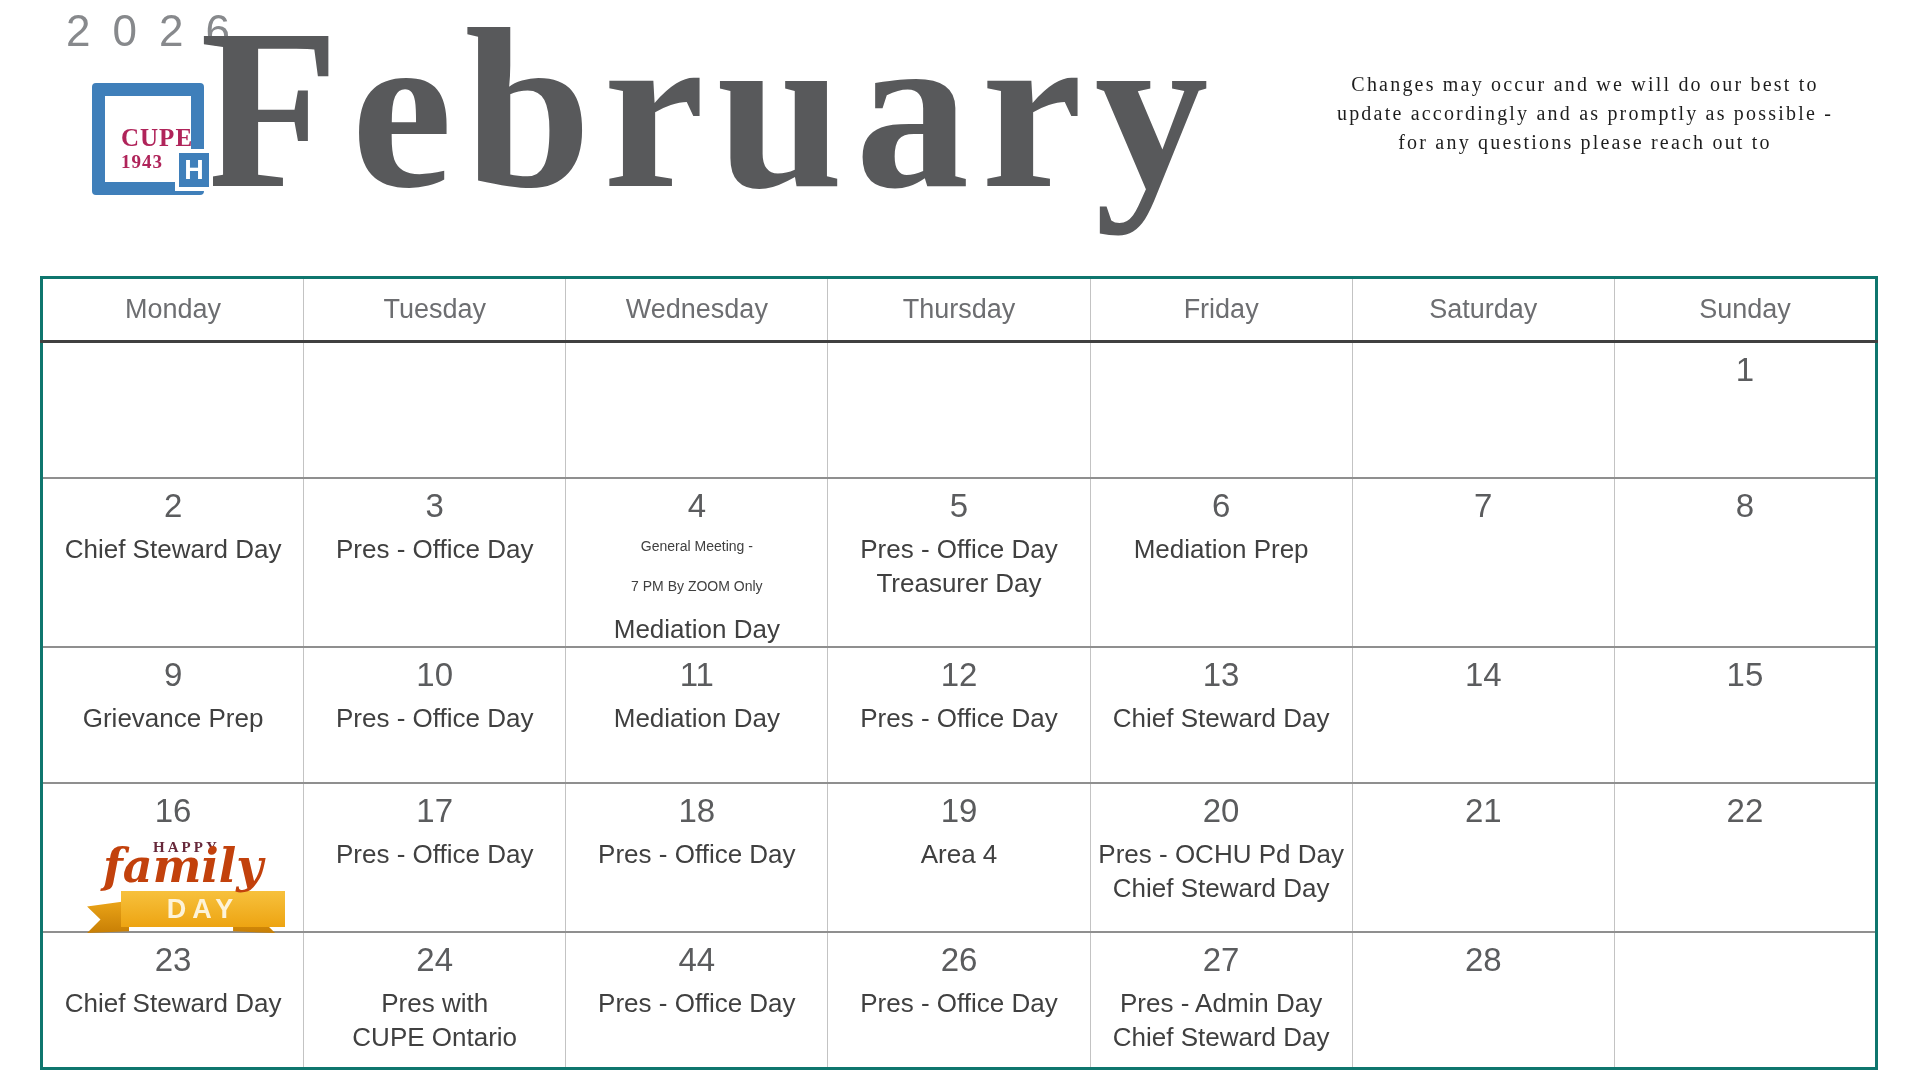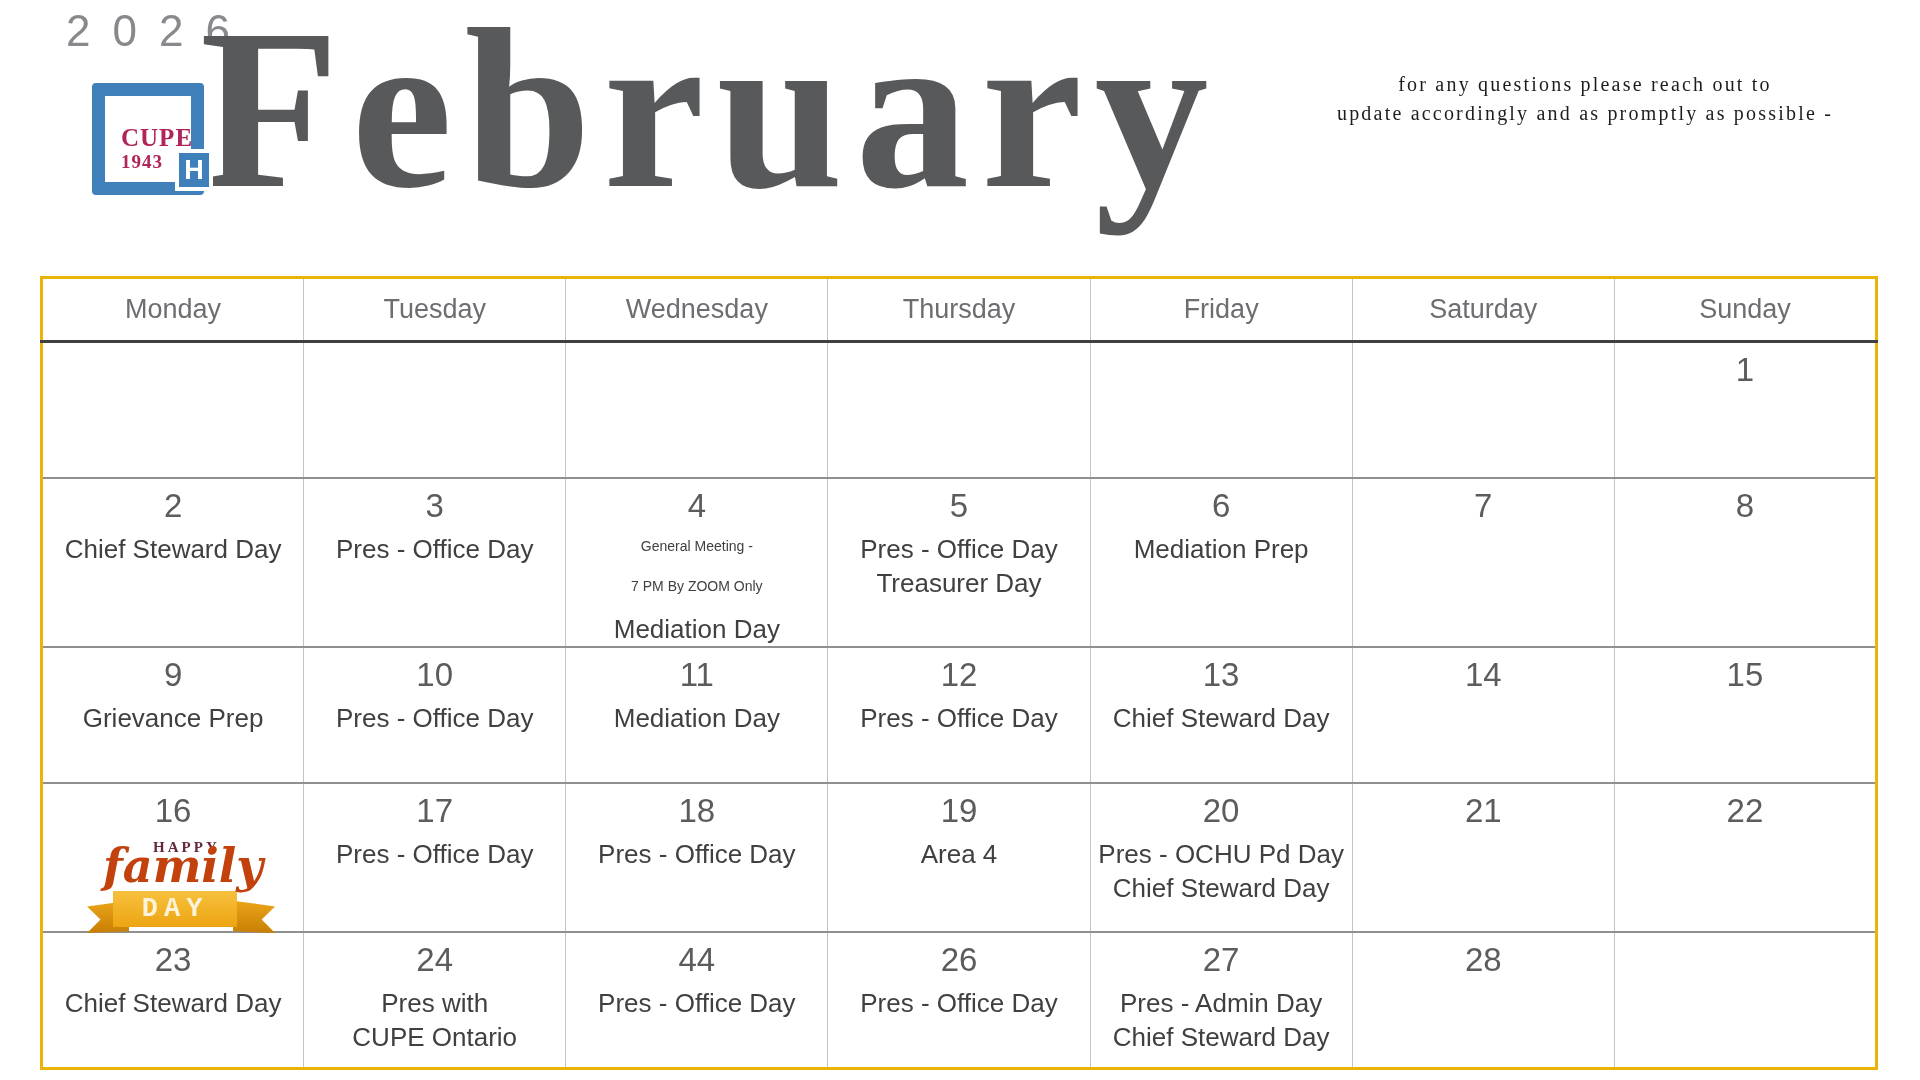--- a/index.html
+++ b/index.html
@@ -44,21 +44,21 @@
     position:absolute; left:85px; top:67px; z-index:3;
     width:38px; height:42px; background:#3f7fba; border:4px solid #ffffff;
     display:flex; align-items:center; justify-content:center;
     color:#ffffff; font-weight:700; font-size:27px;
   }
 
   
   table.calendar {
     position:absolute; left:40px; top:276px; width:1838px;
     border-collapse:collapse; table-layout:fixed;
-    background:#ffffff; border:3px solid #eab308;
+    background:#ffffff; border:3px solid #0f766e;
   }
   table.calendar th {
     height:64px; font-size:27px; font-weight:400; color:#6d6e71;
     border-right:1px solid #c3c3c3; border-bottom:3px solid #404040;
     text-align:center; vertical-align:middle;
   }
   table.calendar td {
     height:136px; vertical-align:top; text-align:center;
     border-right:1px solid #c3c3c3; border-top:2px solid #8f8f8f;
     padding:6px 4px 0 4px;
@@ -80,47 +80,48 @@
     font-family:"DejaVu Serif", serif; font-style:italic; font-weight:700;
     font-size:46px; color:#c2410c; line-height:1;
   }
   .fd-ribbon {
     position:absolute; top:62px; width:42px; height:34px; z-index:0;
     background:linear-gradient(#eda719,#c87f05);
   }
   .fd-ribbon.left  { left:-4px;  clip-path:polygon(100% 5%, 0 22%, 32% 60%, 0 100%, 100% 95%); }
   .fd-ribbon.right { right:-4px; clip-path:polygon(0 5%, 100% 22%, 68% 60%, 100% 100%, 0 95%); }
   .fd-banner {
-    position:absolute; left:22px; top:54px; z-index:1;
-    width:124px; height:36px;
+    position:absolute; left:30px; top:54px; z-index:1;
+    width:164px; height:36px;
     background:linear-gradient(#f7c13d,#eda412);
     display:flex; align-items:center; justify-content:center;
-    font-family:Liberation Mono, monospace; font-weight:700;
+    font-family:Liberation Sans, sans-serif; font-weight:700;
     font-size:27px; letter-spacing:6px; color:#fdf3d8;
   }
 </style>
 </head>
 <body>
 
 <div class="year">2026</div>
 
 <div class="logo">
   <div class="logo-square"></div>
   <div class="logo-text">
     <div class="logo-cupe">CUPE</div>
     <div class="logo-local">1943</div>
   </div>
   <div class="logo-h">H</div>
 </div>
 
 <div class="month">February</div>
 
 <div class="note">
+  <div>Changes may occur and we will do our best to</div>
+  <div>update accordingly and as promptly as possible -</div>
   <div>for any questions please reach out to</div>
-  <div>update accordingly and as promptly as possible -</div>
 </div>
 
 <table class="calendar">
   <thead>
     <tr>
       <th>Monday</th>
       <th>Tuesday</th>
       <th>Wednesday</th>
       <th>Thursday</th>
       <th>Friday</th>

